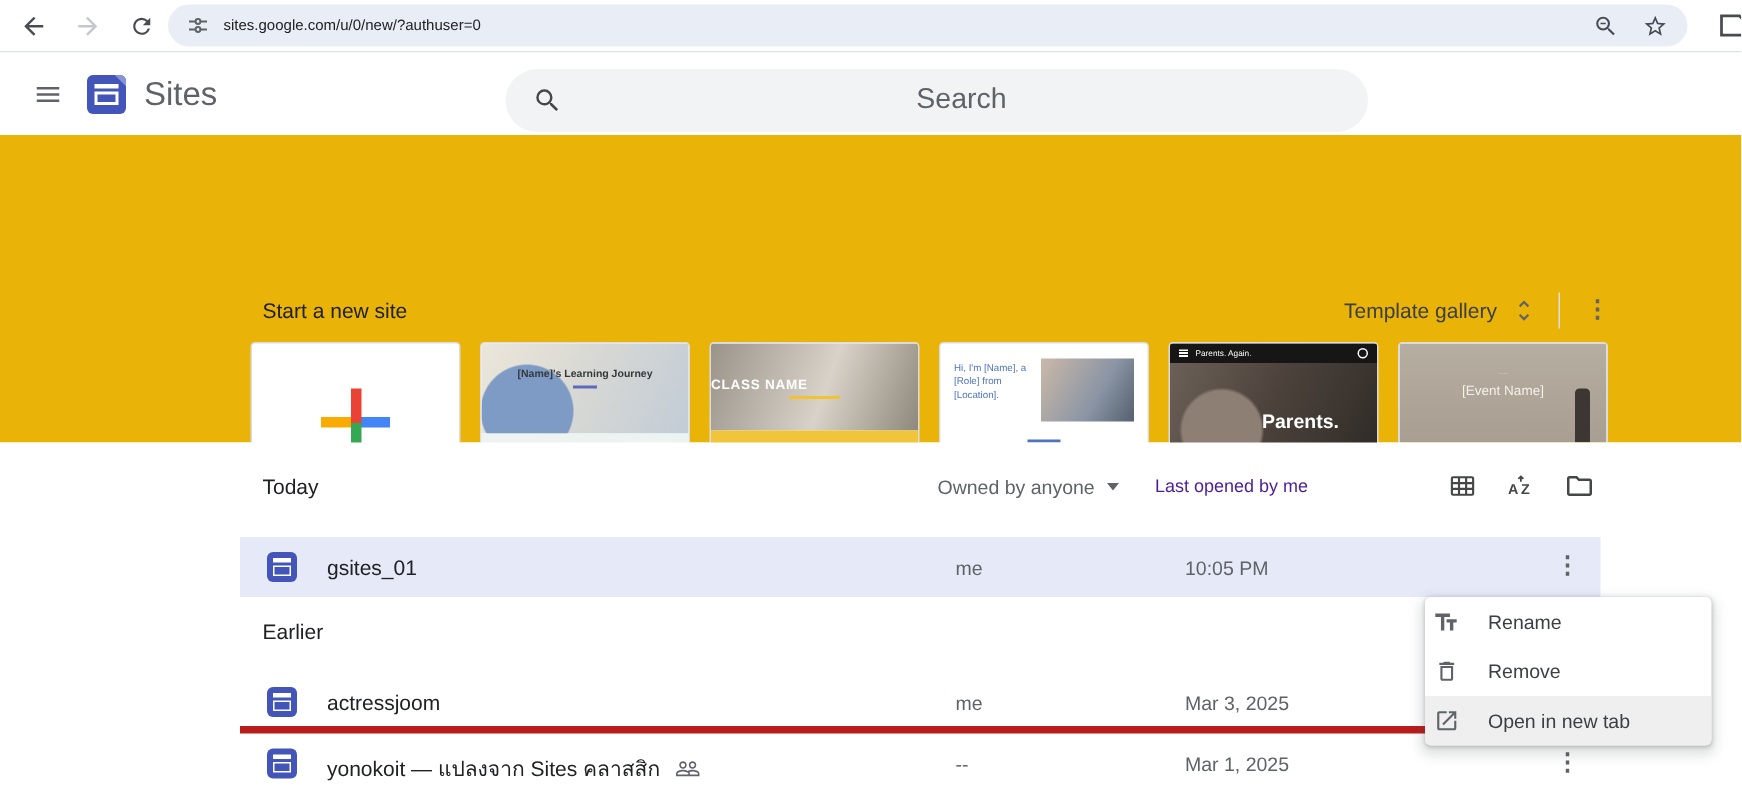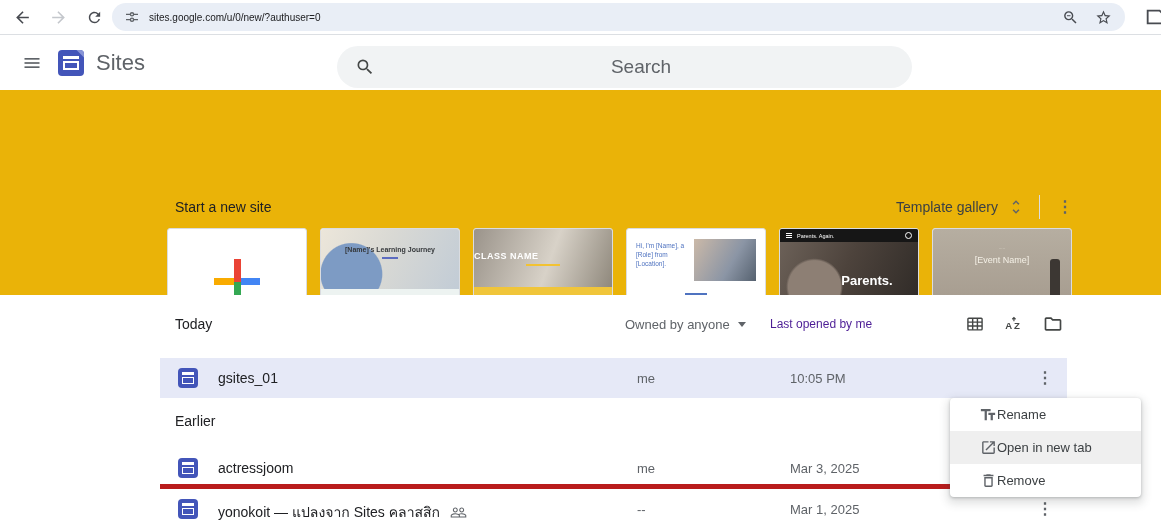--- a/index.html
+++ b/index.html
@@ -115,21 +115,21 @@
   .si-box{position:absolute;left:4px;right:4px;top:9px;bottom:4px;border:1.5px solid #fff;box-sizing:border-box;}
   .row-title{position:absolute;left:58px;top:12px;font-size:14px;font-weight:500;color:#202124;display:flex;align-items:center;gap:10px;white-space:nowrap;}
   .owner{position:absolute;left:477px;top:13px;font-size:13px;color:#5f6368;}
   .opened{position:absolute;left:630px;top:13px;font-size:13px;color:#5f6368;}
   .more-btn{position:absolute;left:873px;top:8px;width:24px;height:24px;display:flex;align-items:center;justify-content:center;border-radius:50%;}
   .earlier{height:18px;line-height:18px;margin:14px 0 18px;padding-left:15px;font-size:14px;font-weight:500;color:#202124;}
 
   
   .context-menu{position:absolute;left:950px;top:398px;width:191px;background:#fff;border-radius:4px;z-index:30;
                 box-shadow:0 1px 3px rgba(60,64,67,.3),0 4px 8px 3px rgba(60,64,67,.15);overflow:hidden;}
-  .menu-item{height:33px;display:flex;align-items:center;padding-left:29px;font-size:13px;color:#3c4043;}
+  .menu-item{height:33px;display:flex;align-items:center;gap:19px;padding-left:5px;font-size:13px;color:#3c4043;}
   .menu-item.highlighted{background:#efefef;}
   .mi-icon{width:18px;height:18px;display:flex;align-items:center;justify-content:center;}
 </style>
 </head>
 <body>
 
 <div class="screen">
 
   <div class="chrome">
     <div class="nav-group">
@@ -398,31 +398,31 @@
 
   <div class="context-menu">
     <div class="menu-item">
       <span class="mi-icon">
         <svg width="18" height="18" viewBox="0 0 24 24">
             <path d="M2.5 4v3h5v12h3V7h5V4h-13zm19 5h-9v3h3v7h3v-7h3V9z" fill="#5f6368"></path>
           </svg>
       </span>
       <span>Rename</span>
     </div>
+    <div class="menu-item">
+      <span class="mi-icon">
+        <svg width="17" height="17" viewBox="0 0 24 24">
+            <path d="M16 9v10H8V9h8m-1.5-6h-5l-1 1H5v2h14V4h-3.5l-1-1zM18 7H6v12c0 1.1.9 2 2 2h8c1.1 0 2-.9 2-2V7z" fill="#5f6368"></path>
+          </svg>
+      </span>
+      <span>Remove</span>
+    </div>
     <div class="menu-item highlighted">
       <span class="mi-icon">
         <svg width="17" height="17" viewBox="0 0 24 24">
             <path d="M19 19H5V5h7V3H5c-1.11 0-2 .9-2 2v14c0 1.1.89 2 2 2h14c1.1 0 2-.9 2-2v-7h-2v7zM14 3v2h3.59l-9.83 9.83 1.41 1.41L19 6.41V10h2V3h-7z" fill="#5f6368"></path>
           </svg>
       </span>
       <span>Open in new tab</span>
     </div>
-    <div class="menu-item">
-      <span class="mi-icon">
-        <svg width="17" height="17" viewBox="0 0 24 24">
-            <path d="M16 9v10H8V9h8m-1.5-6h-5l-1 1H5v2h14V4h-3.5l-1-1zM18 7H6v12c0 1.1.9 2 2 2h8c1.1 0 2-.9 2-2V7z" fill="#5f6368"></path>
-          </svg>
-      </span>
-      <span>Remove</span>
-    </div>
   </div>
 
 </div>
 
 </body></html>

